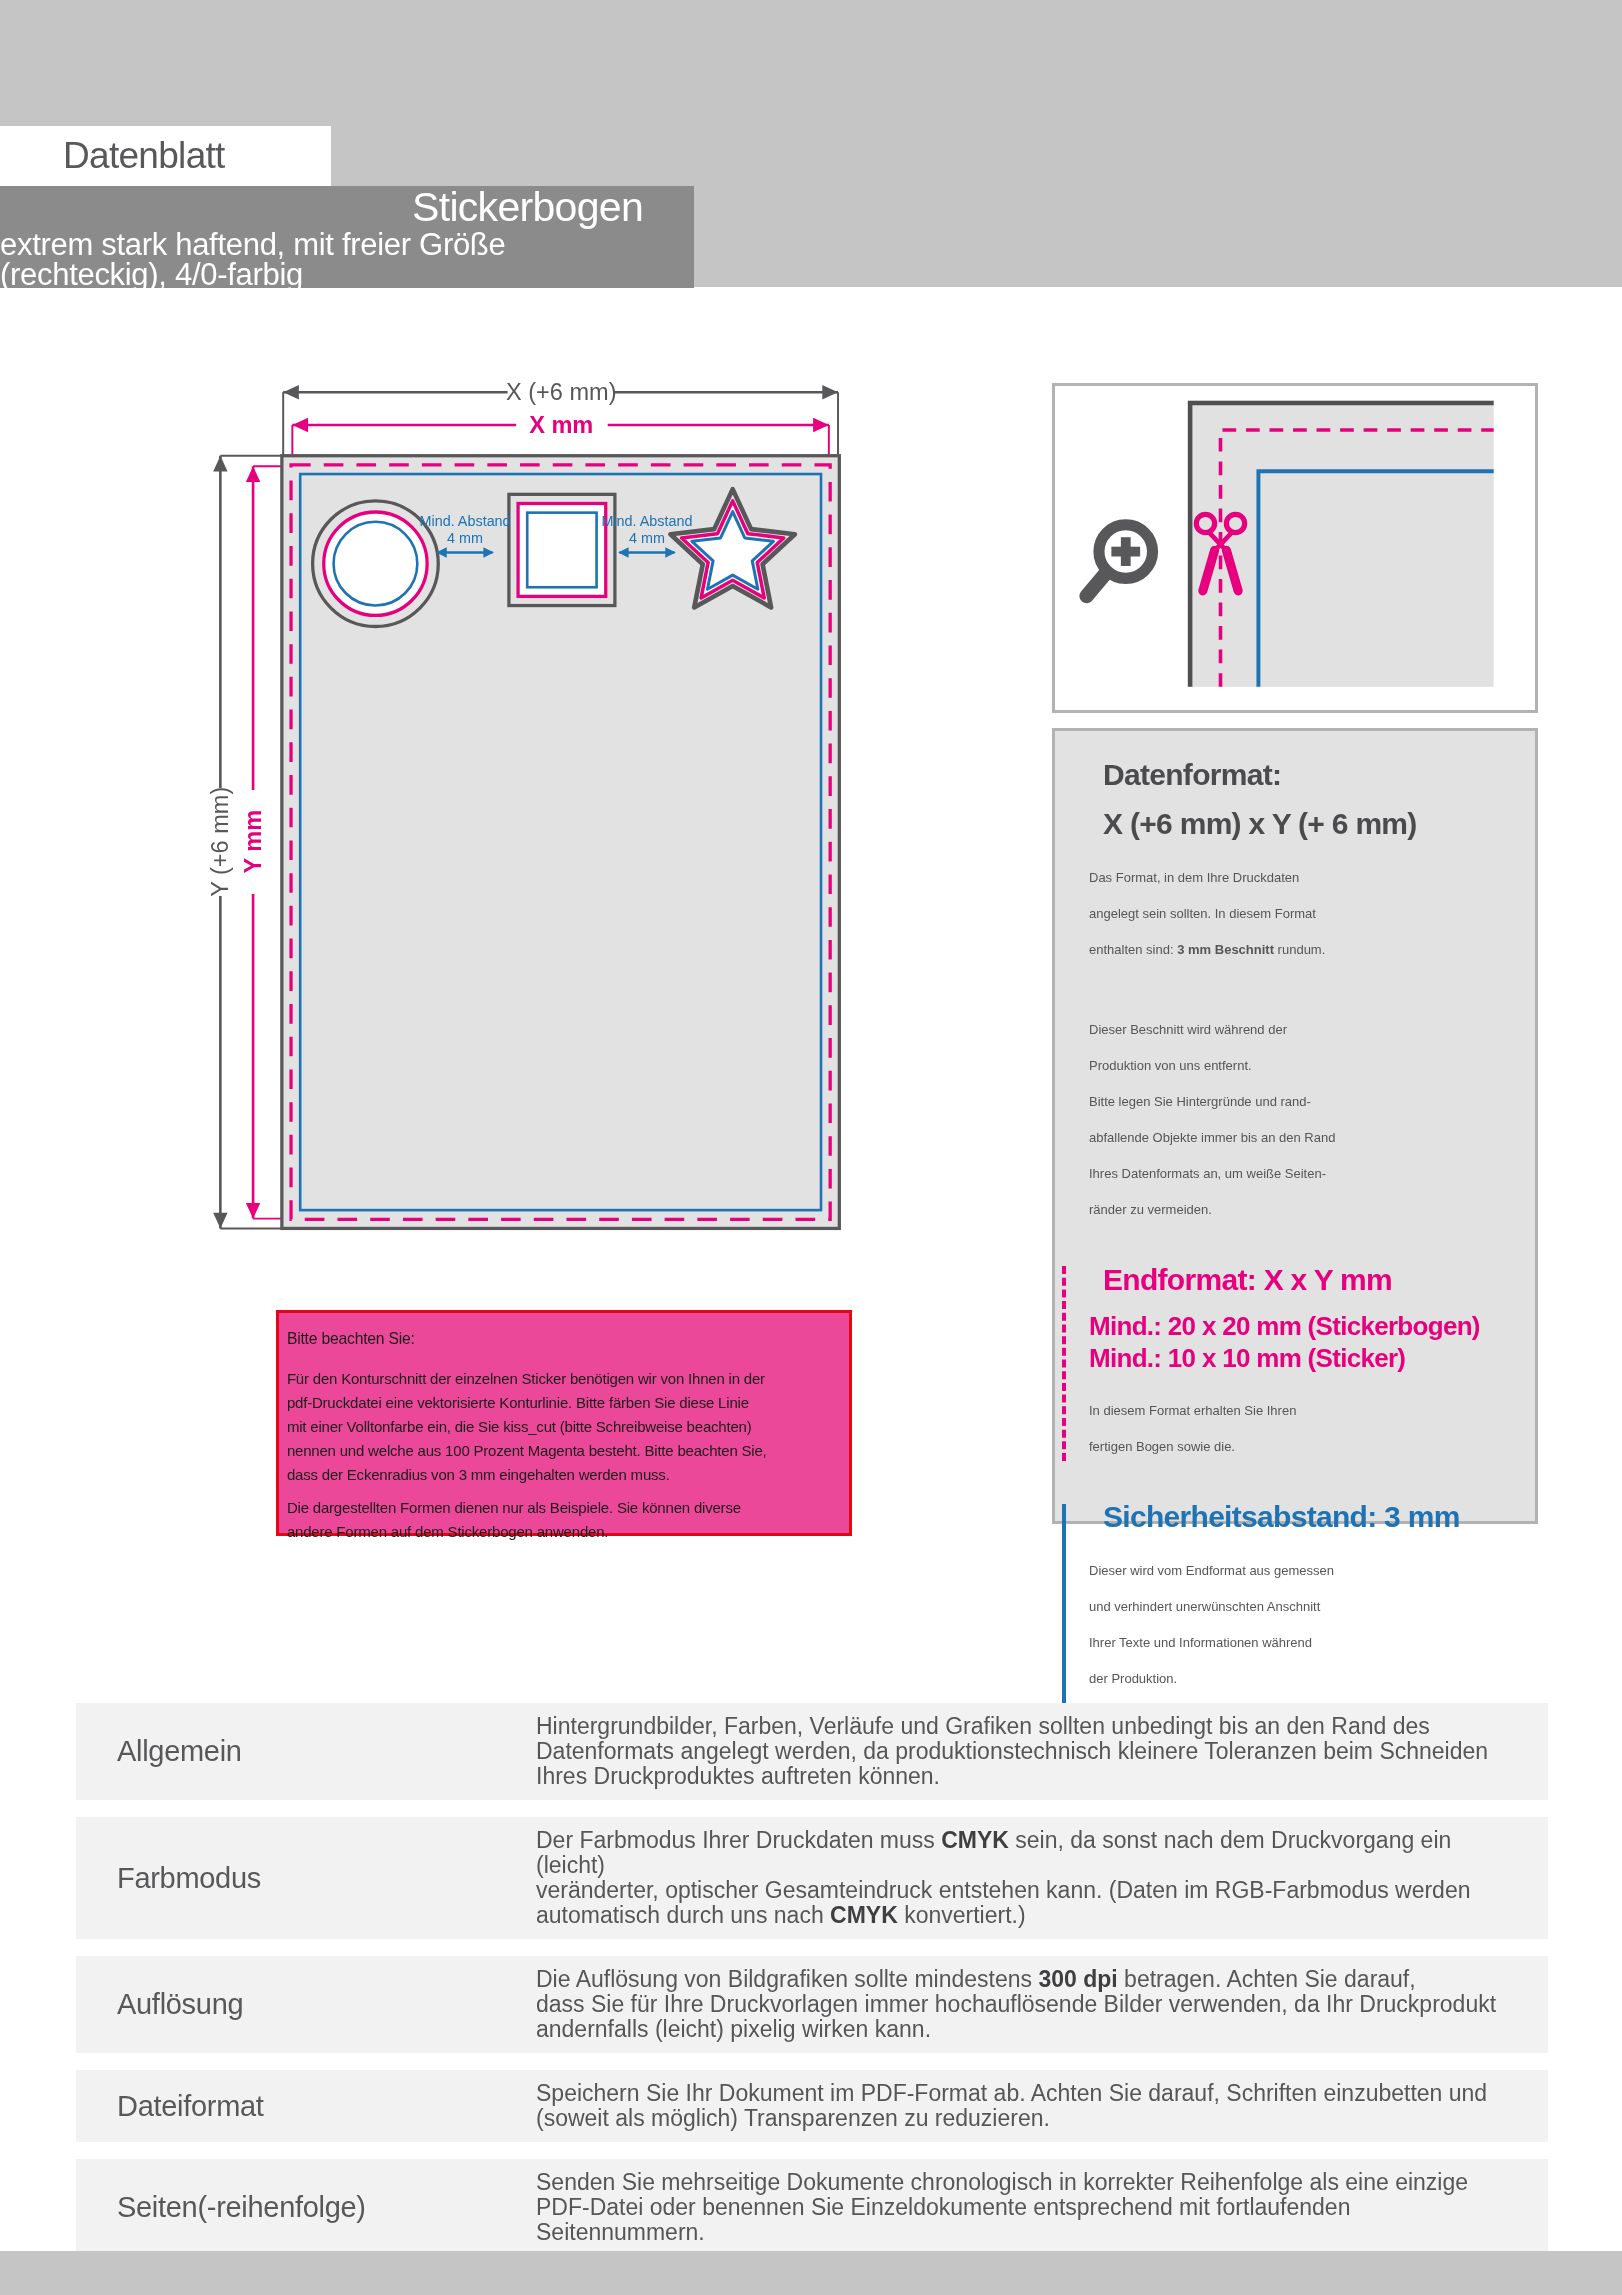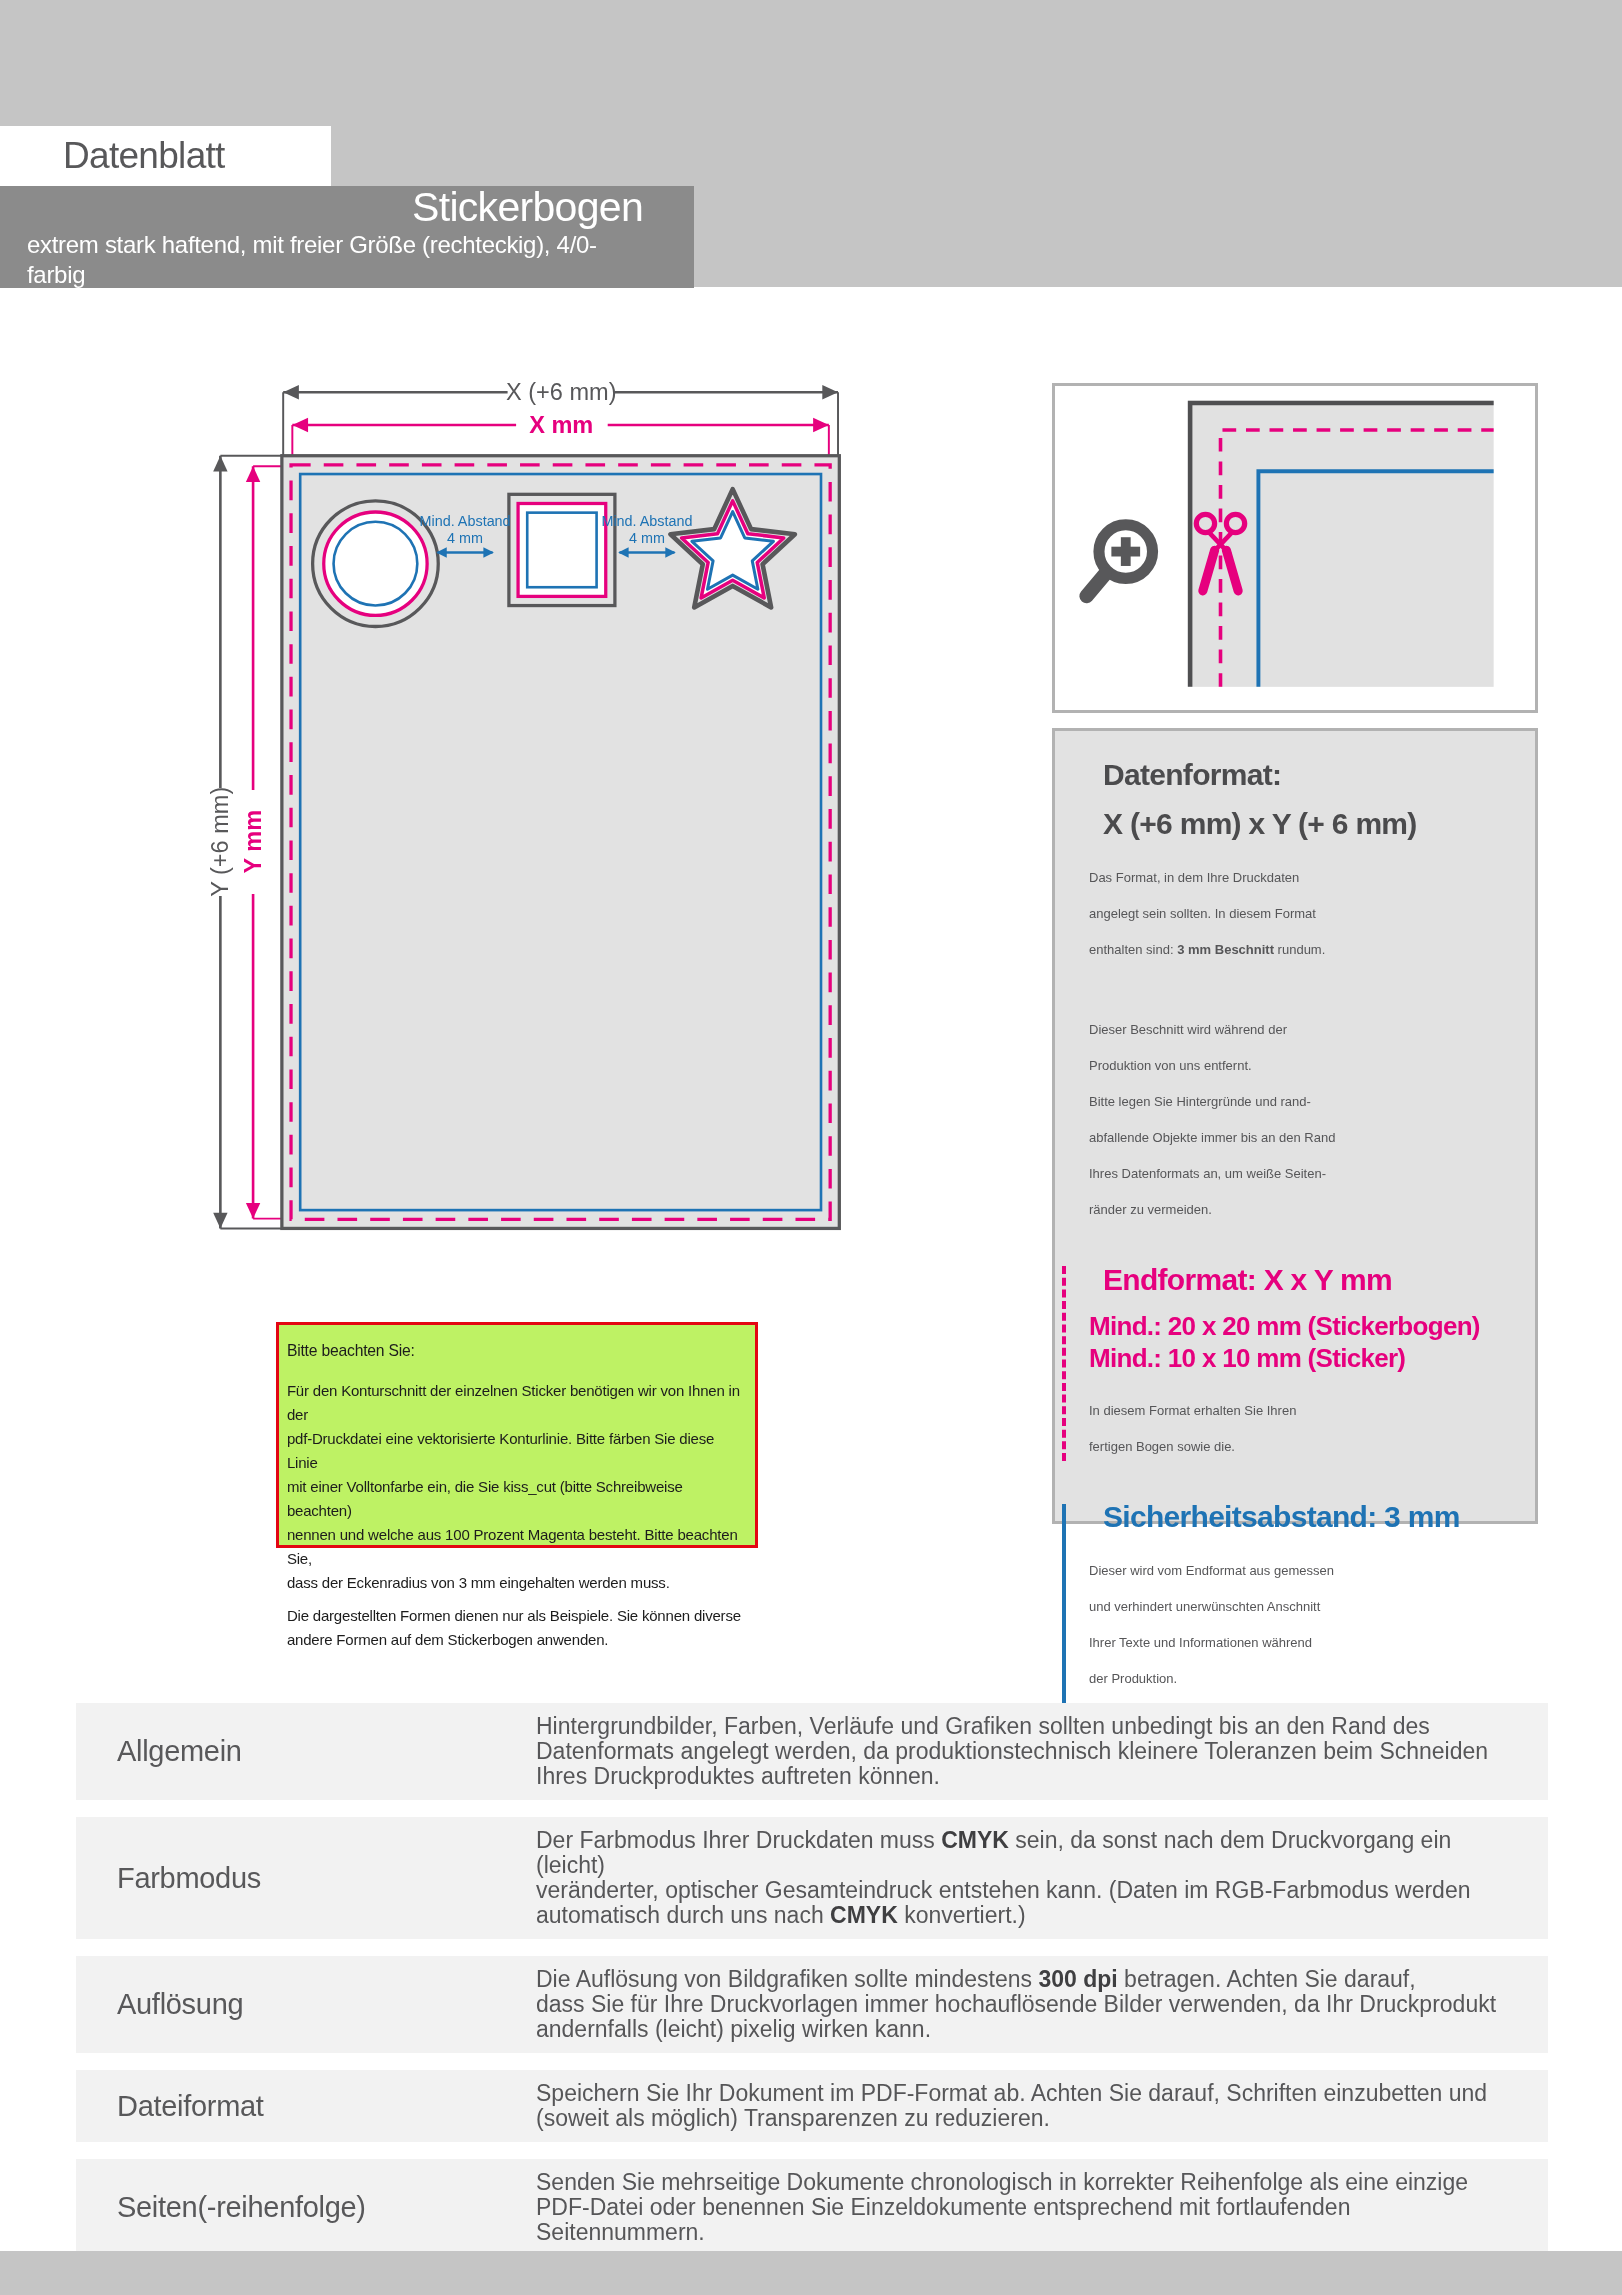--- a/index.html
+++ b/index.html
@@ -6,21 +6,21 @@
   .page{position:relative;width:1623px;height:2295px;background:#ffffff;overflow:hidden;
         font-family:"Liberation Sans",sans-serif;color:#565658;}
   
   .top-band{position:absolute;left:0;top:0;width:1623px;height:287px;background:#c5c5c5;}
   .datenblatt-box{position:absolute;left:0;top:126px;width:331px;height:60px;background:#ffffff;
         display:flex;align-items:center;}
   .datenblatt-box span{font-size:37px;color:#58585a;padding-left:63px;letter-spacing:-0.7px;}
   .title-bar{position:absolute;left:0;top:186px;width:694px;height:102px;background:#8b8b8b;
         display:flex;flex-direction:column;justify-content:center;align-items:flex-end;padding-right:0;}
   .title-bar .big{font-size:41px;color:#fff;line-height:46px;padding-right:51px;letter-spacing:-0.7px;}
-  .title-bar .sub{font-size:24px;color:#fff;line-height:30px;padding-right:51px;letter-spacing:-0.3px;margin-left:27px;}
+  .title-bar .sub{font-size:31px;color:#fff;line-height:30px;padding-right:51px;letter-spacing:-0.3px;}
   
   .diagram-svg{position:absolute;left:164px;top:353px;width:733px;height:916px;}
   .dimtext{font-size:36px;fill:#58585a;}
   .dimtext-m{font-size:36px;font-weight:bold;fill:#e6007e;}
   .mindtext{font-size:22px;fill:#1e73b4;}
   
   .zoom-box{position:absolute;left:1052px;top:383px;width:486px;height:330px;background:#fff;
         border:3.3px solid #b2b2b2;box-sizing:border-box;}
   .zoom-box svg{position:absolute;left:-3.3px;top:-3.3px;}
   
@@ -32,22 +32,22 @@
   .block{position:relative;}
   .block-endformat{margin-top:34px;}
   .block-endformat:before{content:"";position:absolute;left:-27.5px;top:3.9px;bottom:3.9px;border-left:4.6px dashed #e6007e;}
   .h-magenta{color:#e6007e !important;}
   .mind-line{margin:1.3px 0 0 0;font-size:26px;line-height:31px;font-weight:bold;color:#e6007e;letter-spacing:-0.7px;}
   .block-safety{margin-top:34px;}
   .block-safety:before{content:"";position:absolute;left:-27.5px;top:5.2px;bottom:1.3px;border-left:4.6px solid #1e73b4;}
   .h-blue{color:#1e73b4 !important;}
   .safety-note{margin:3.9px 0 0 0;font-size:19.6px;line-height:25px;font-weight:bold;color:#1e73b4;}
   
-  .notice-box{position:absolute;left:276px;top:1310px;width:482px;height:226px;box-sizing:border-box;
-        border:3.9px solid #e30613;background:#bef264;padding:14.4px 9.2px 0 7.9px;color:#1c1c1c;margin-top:12px;}
+  .notice-box{position:absolute;left:276px;top:1310px;width:576px;height:226px;box-sizing:border-box;
+        border:3.9px solid #e30613;background:#ec4899;padding:14.4px 9.2px 0 7.9px;color:#1c1c1c;}
   .notice-box .n-title{margin:0 0 15.7px 0;font-size:15.7px;}
   .notice-box p{margin:0 0 9.2px 0;font-size:15px;line-height:24px;white-space:pre-line;letter-spacing:-0.2px;}
   
   .tips-bar{position:absolute;left:76px;top:1610px;width:1472px;height:77px;background:#8b8b8b;
         display:flex;align-items:center;}
   .tips-bar h2{margin:0;font-weight:normal;font-size:34px;color:#fff;padding-left:41px;letter-spacing:-0.3px;}
   .tips-rows{position:absolute;left:76px;top:1703px;width:1472px;}
   .tip-row{display:flex;background:#f2f2f2;margin-bottom:17px;padding:11px 0;align-items:center;}
   .tip-label{flex:0 0 419px;padding-left:41px;font-size:29px;color:#58585a;letter-spacing:-0.3px;}
   .tip-text{flex:1;padding-right:46px;font-size:23px;line-height:25px;color:#565658;white-space:pre-line;}

